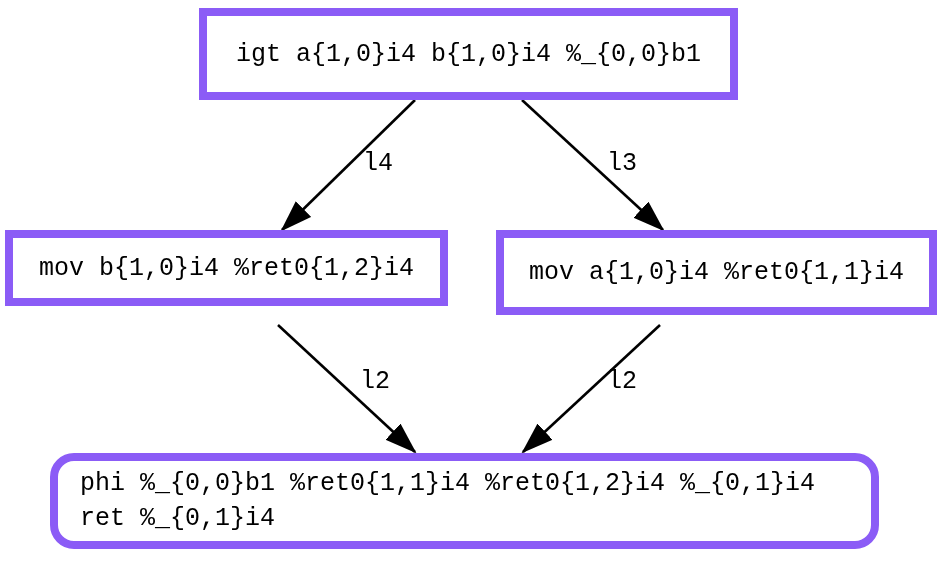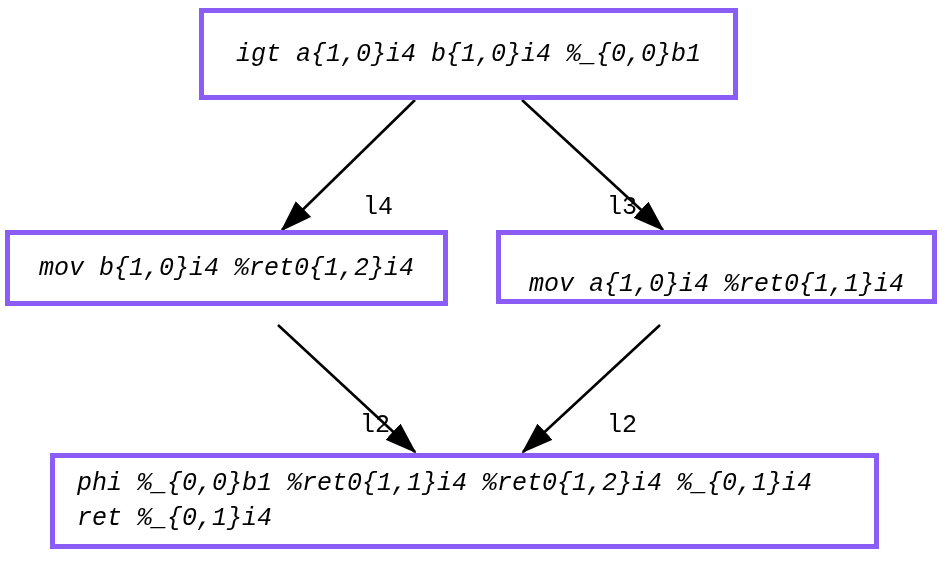--- a/index.html
+++ b/index.html
@@ -19,48 +19,46 @@
   .edges-layer {
     position: absolute;
     left: 0;
     top: 0;
     width: 952px;
     height: 568px;
   }
   .node {
     position: absolute;
     box-sizing: border-box;
-    border: 5px solid #8b5cf6;
+    border: 8px solid #8b5cf6;
     background: #ffffff;
     display: flex;
     align-items: center;
     justify-content: center;
     font-size: 25px;
     white-space: pre;
     letter-spacing: 0;
-    font-style: italic;
   }
   .node.multiline {
     flex-direction: column;
     align-items: flex-start;
     justify-content: center;
     padding-left: 22px;
     line-height: 35px;
   }
   #node-igt   { left: 199px; top: 8px;   width: 539px; height: 92px; }
   #node-mov-b { left: 5px;   top: 230px; width: 443px; height: 76px; }
-  #node-mov-a { left: 496px; top: 230px; width: 441px; height: 74px; align-items: flex-end; }
-  #node-phi   { left: 50px;  top: 453px; width: 829px; height: 96px; }
+  #node-mov-a { left: 496px; top: 230px; width: 441px; height: 85px; }
+  #node-phi   { left: 50px;  top: 453px; width: 829px; height: 96px; border-radius: 24px; }
   .edge-label {
     position: absolute;
     font-size: 25px;
     line-height: 28px;
     white-space: pre;
     background: transparent;
-    margin-top: 44px;
   }
   #edge-label-0 { left: 363px; top: 150px; }
   #edge-label-1 { left: 607px; top: 150px; font-family: Liberation Mono, monospace; }
   #edge-label-2 { left: 360px; top: 368px; }
   #edge-label-3 { left: 607px; top: 368px; }
 </style>
 </head>
 <body>
 
 <div class="canvas">

